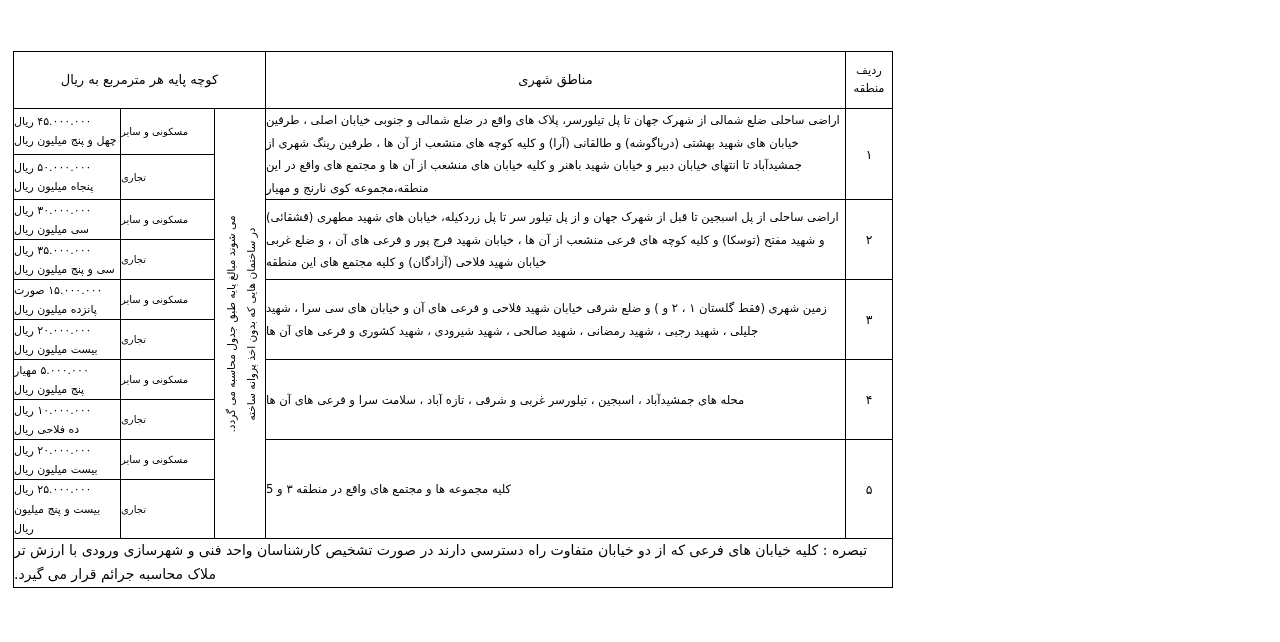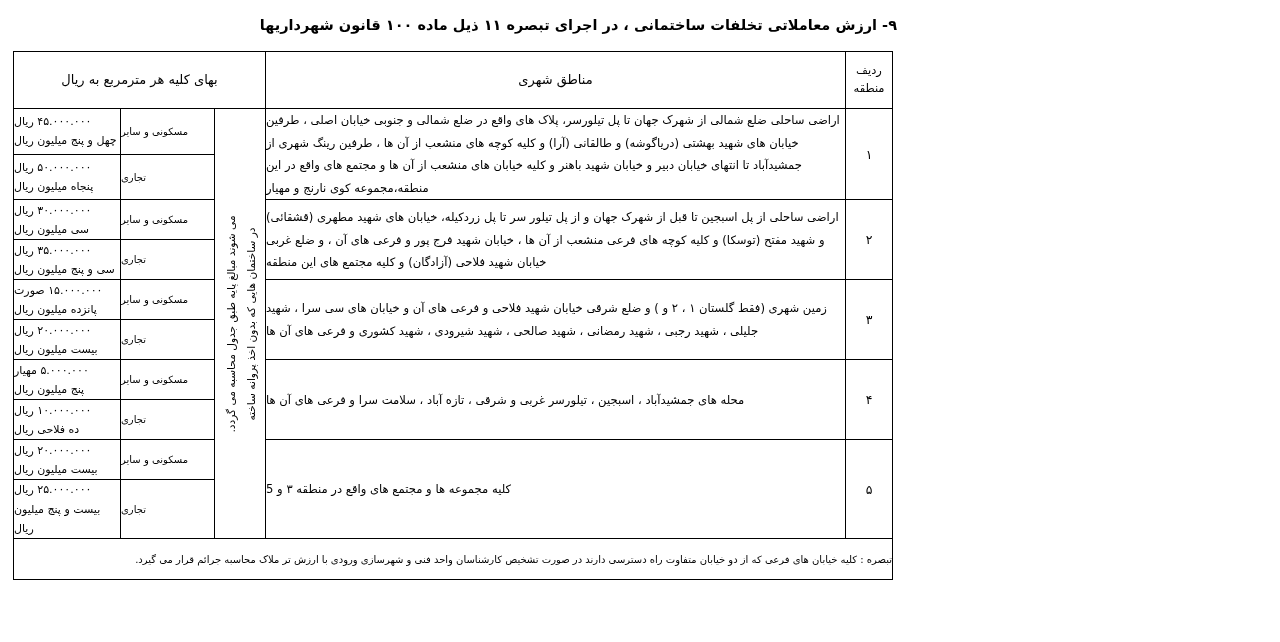--- a/index.html
+++ b/index.html
@@ -129,51 +129,50 @@
     white-space: nowrap;
     direction: rtl;
     font-size: 10.6px;
     line-height: 1.9;
   }
   .rot-inner .ln { display: block; }
 
   
   .cell-footnote {
     height: 40px;
-    text-align: right;
-    font-size: 10px;
+    text-align: left;
+    font-size: 14px;
     padding: 4px 10px;
     line-height: 1.7;
   }
 </style>
 </head>
 <body>
 
 <div class="page">
 
-  <div class="doc-title">۹- ارزش معاملاتی تخلفات ساختمانی ، در اجرای تبصره ۱۱ ذیل ماده ۱۰۰ قانون شهرداریها</div>
 
   <div class="tbl-wrap">
     <table class="main">
       <colgroup>
         <col class="c-radif">
         <col class="c-region">
         <col class="c-note">
         <col class="c-type">
         <col class="c-price">
       </colgroup>
 
       <thead>
         <tr>
           <th class="th-cell th-radif">
             <span class="l1">ردیف</span>
             <span class="l2">منطقه</span>
           </th>
           <th class="th-cell">مناطق شهری</th>
-          <th class="th-cell" colspan="3">بهای کلیه هر مترمربع به ریال</th>
+          <th class="th-cell" colspan="3">کوچه پایه هر مترمربع به ریال</th>
         </tr>
       </thead>
 
       <tbody>
 
         <tr>
           <td class="cell-radif" rowspan="2">۱</td>
           <td class="cell-region" rowspan="2">اراضی ساحلی ضلع شمالی از شهرک جهان تا پل تیلورسر، پلاک های واقع در ضلع شمالی و جنوبی خیابان اصلی ، طرفین خیابان های شهید بهشتی (دریاگوشه) و طالقانی (آرا) و کلیه کوچه های منشعب از آن ها ، طرفین رینگ شهری از جمشیدآباد تا انتهای خیابان دبیر و خیابان شهید باهنر و کلیه خیابان های منشعب از آن ها و مجتمع های واقع در این منطقه،مجموعه کوی نارنج و مهیار</td>
           <td class="cell-note" rowspan="10">
             <div class="rot-box">

